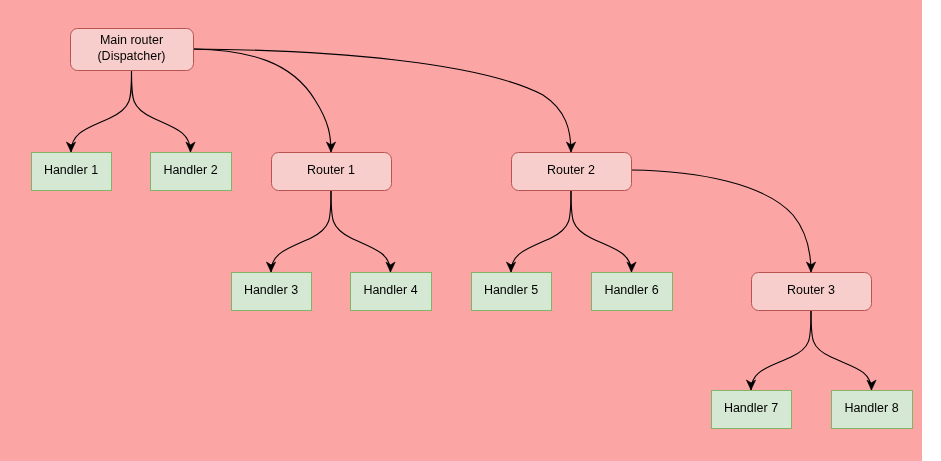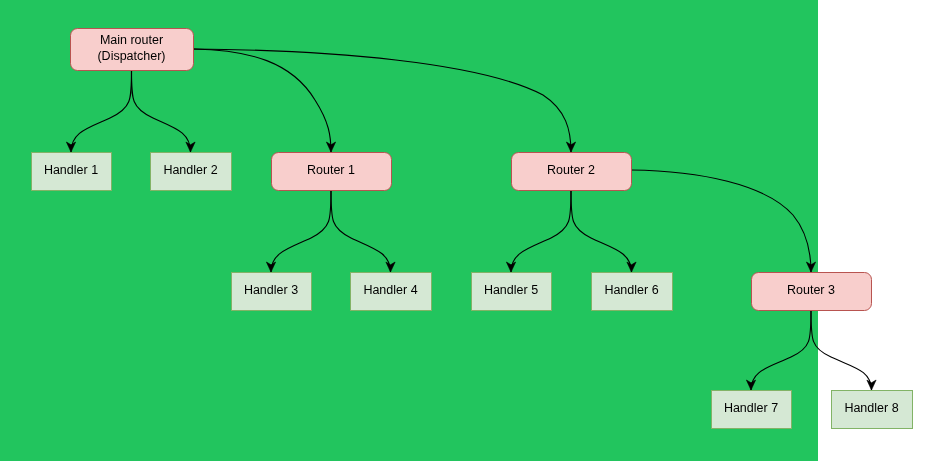--- a/index.html
+++ b/index.html
@@ -8,23 +8,23 @@
     background: #ffffff;
   }
   body {
     width: 941px;
     height: 461px;
     font-family: "Liberation Sans", sans-serif;
     overflow: hidden;
   }
   #diagram-canvas {
     position: relative;
-    width: 818px;
+    width: 922px;
     height: 461px;
-    background: #22c55e;
+    background: #fca5a5;
   }
   svg#graph {
     position: absolute;
     top: 0;
     left: 0;
     width: 941px;
     height: 461px;
   }
   .node-rect {
     stroke-width: 1;

